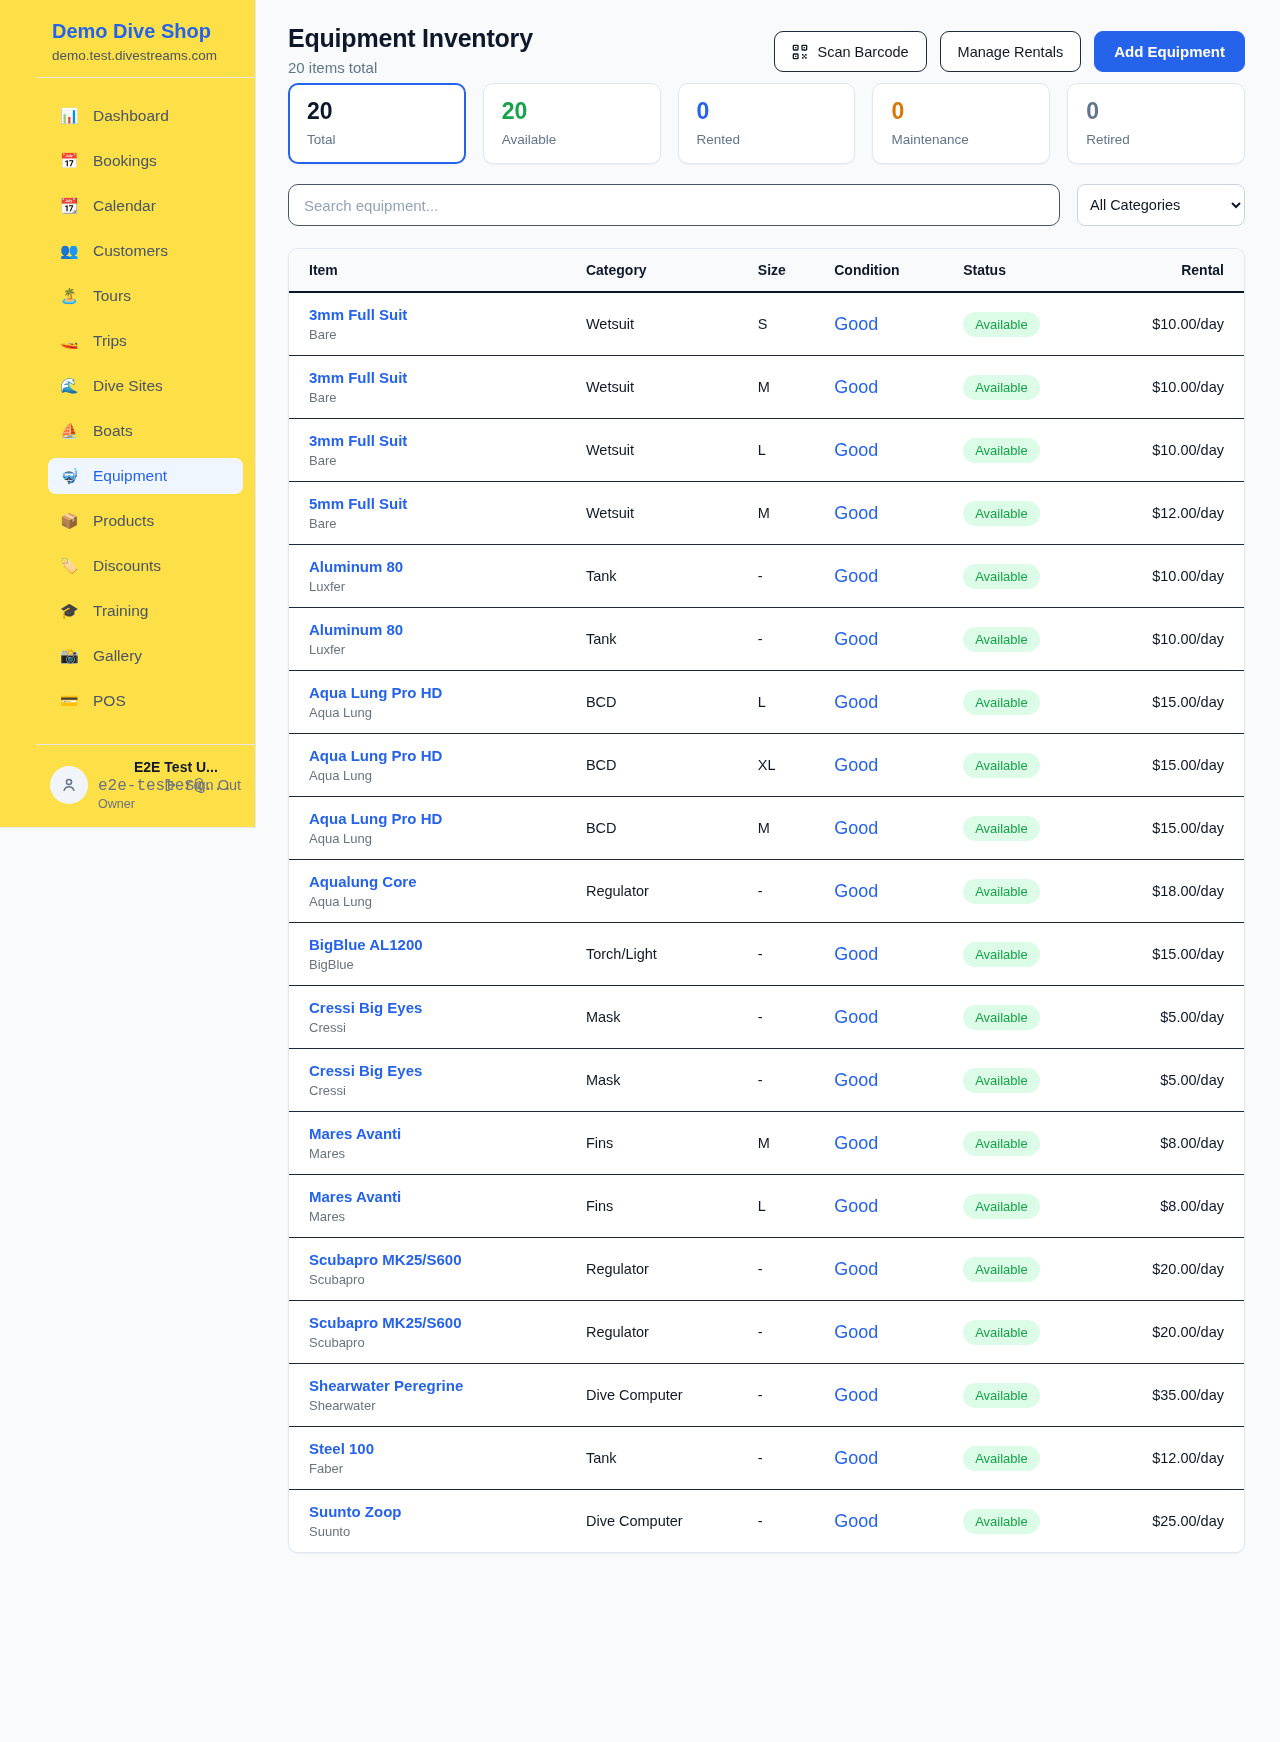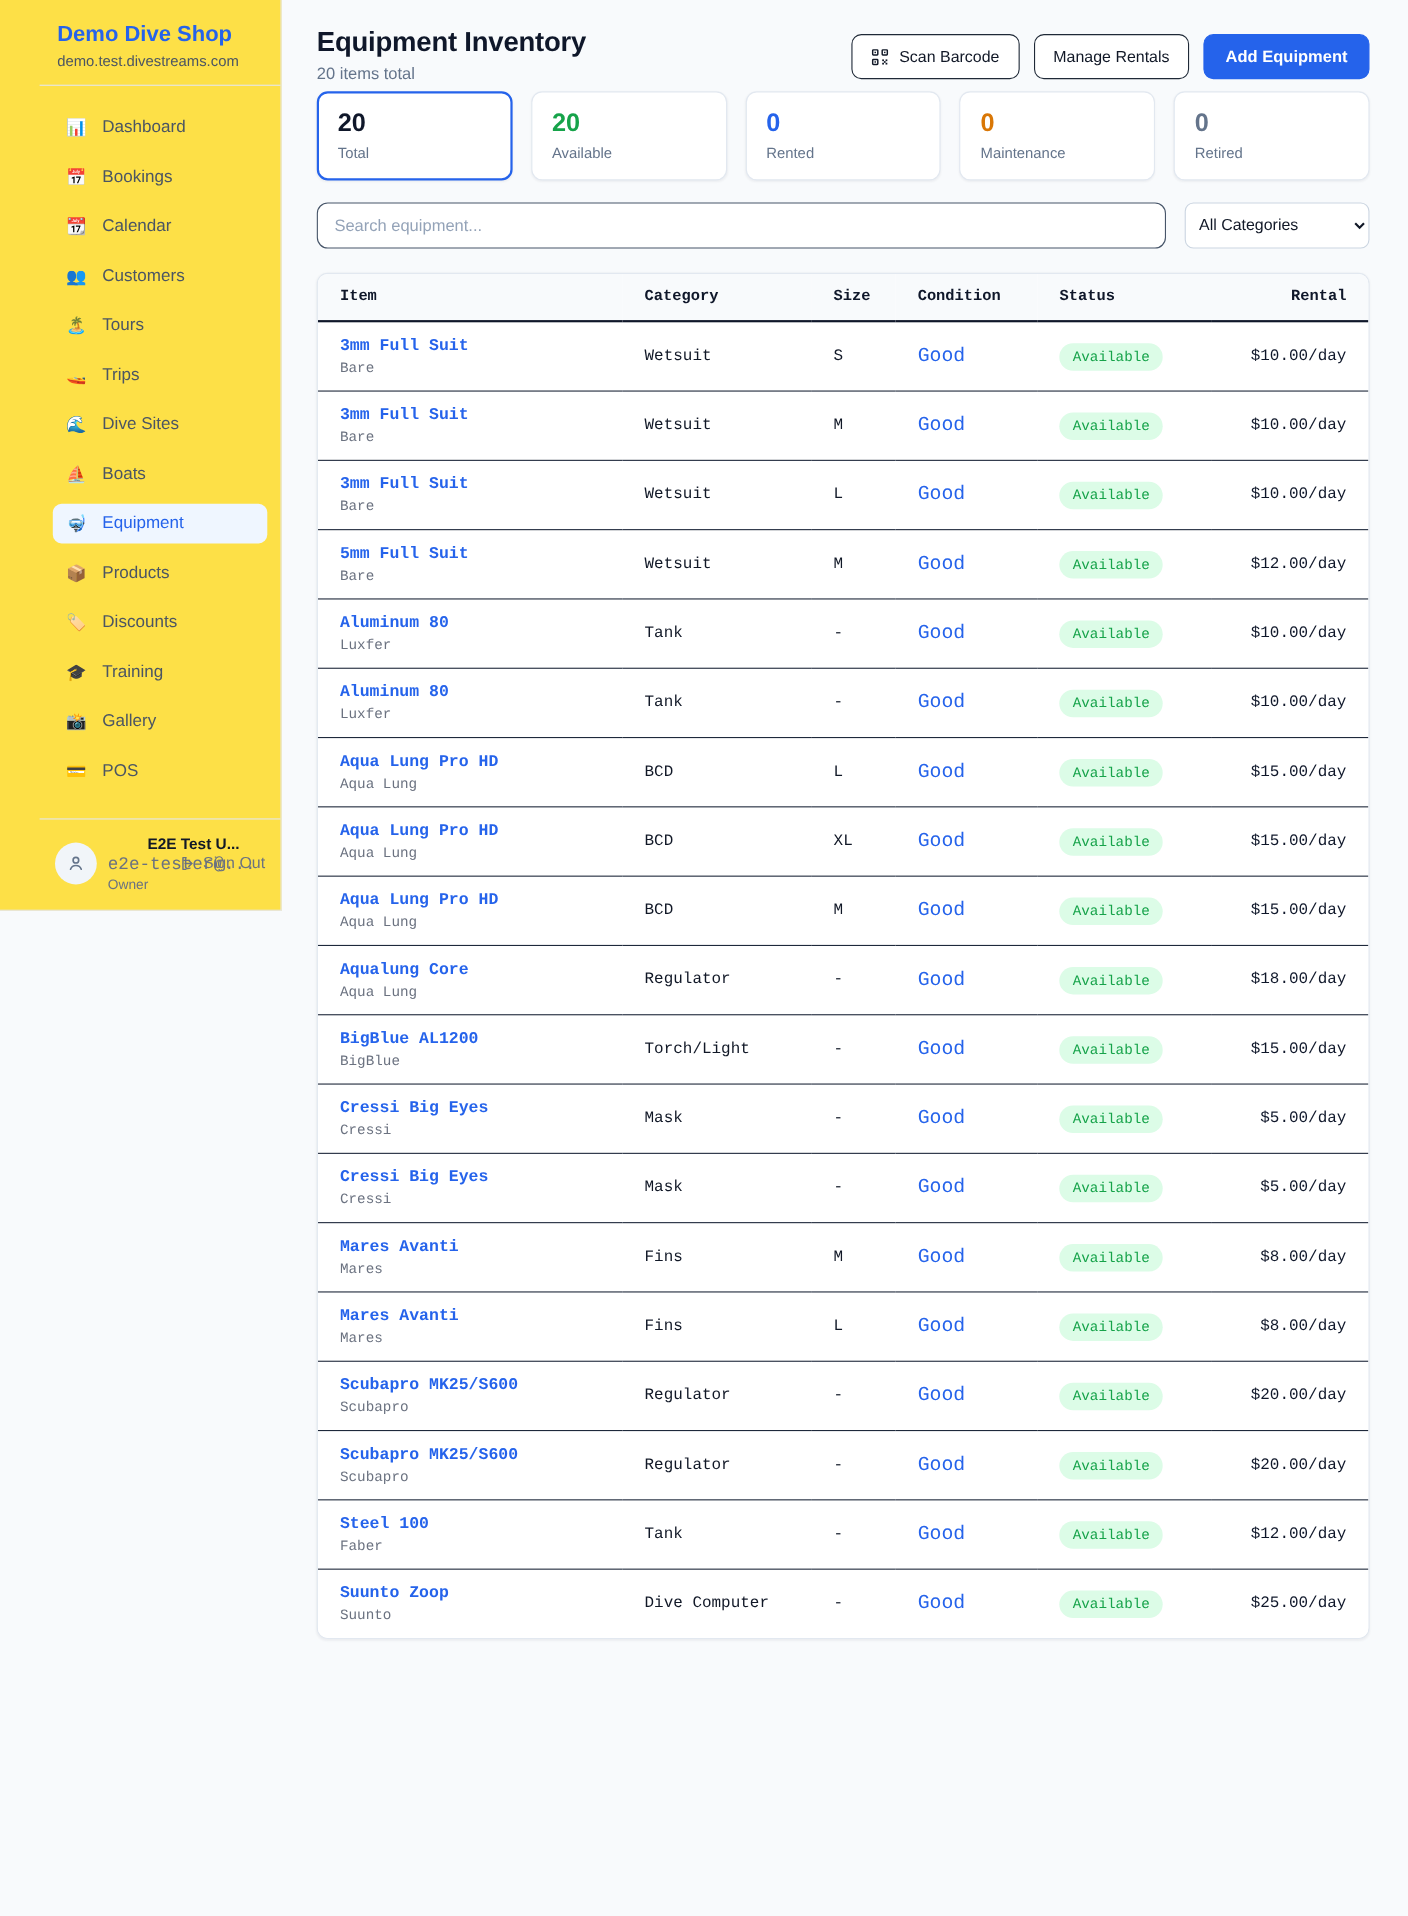--- a/index.html
+++ b/index.html
@@ -43,21 +43,21 @@
   .stat-label { font-size:13.5px; color:#64748b; margin-top:7px; }
 
   
   .filters { display:flex; gap:17px; margin-top:20px; }
   .search-input { flex:1; height:42px; border:1px solid #475569; border-radius:10px; padding:0 15px; font-size:15px; font-family:inherit; color:#111827; background:#ffffff; }
   .search-input::placeholder { color:#94a3b8; }
   .cat-select { width:168px; height:42px; border:1px solid #cbd5e1; border-radius:8px; background:#ffffff; font-size:14.5px; font-family:inherit; color:#111827; padding:0 8px; cursor:pointer; }
 
   
   .table-card { margin-top:22px; background:#ffffff; border:1px solid #e2e8f0; border-radius:10px; box-shadow:0 1px 2px rgba(15,23,42,.05); overflow:hidden; }
-  table { width:100%; border-collapse:collapse; table-layout:fixed;font-family:Liberation Mono, monospace; }
+  table { width:100%; border-collapse:collapse; table-layout:fixed; }
   thead th { background:#f8fafc; text-align:left; font-size:14px; font-weight:600; color:#0f172a; padding:13px 20px; border-bottom:2px solid #0f172a; }
   thead th.num { text-align:right; }
   tbody td { padding:13px 20px; border-bottom:1px solid #1e293b; vertical-align:middle; background:#ffffff; }
   tbody tr:last-child td { border-bottom:none; }
   .item-link { color:#2563eb; font-size:15px; font-weight:600; cursor:pointer; }
   .item-brand { color:#6b7280; font-size:13px; margin-top:4px; }
   .cell-plain { font-size:14.5px; color:#111827; }
   .cond-link { color:#2563eb; font-size:18px; cursor:pointer; }
   .badge { display:inline-block; background:#dcfce7; color:#16a34a; font-size:13px; font-weight:500; padding:5px 12px; border-radius:999px; }
   .rental-cell { text-align:right; font-size:14.5px; color:#0f172a; }
@@ -525,20 +525,35 @@
               <td class="cell-plain">-</td>
               <td>
                 <span class="cond-link">Good</span>
               </td>
               <td>
                 <span class="badge">Available</span>
               </td>
               <td class="rental-cell">$20.00/day</td>
             </tr>
 
+            <tr>
+              <td>
+                <div class="item-link">Shearwater Peregrine</div>
+                <div class="item-brand">Shearwater</div>
+              </td>
+              <td class="cell-plain">Dive Computer</td>
+              <td class="cell-plain">-</td>
+              <td>
+                <span class="cond-link">Good</span>
+              </td>
+              <td>
+                <span class="badge">Available</span>
+              </td>
+              <td class="rental-cell">$35.00/day</td>
+            </tr>
 
             <tr>
               <td>
                 <div class="item-link">Steel 100</div>
                 <div class="item-brand">Faber</div>
               </td>
               <td class="cell-plain">Tank</td>
               <td class="cell-plain">-</td>
               <td>
                 <span class="cond-link">Good</span>

